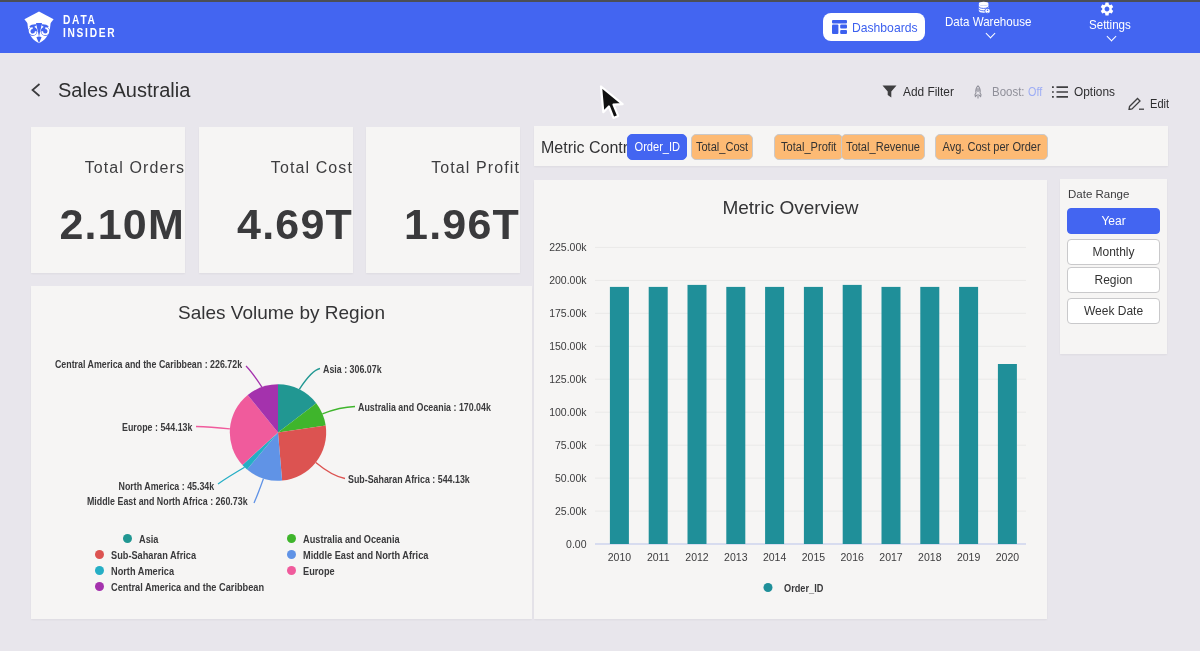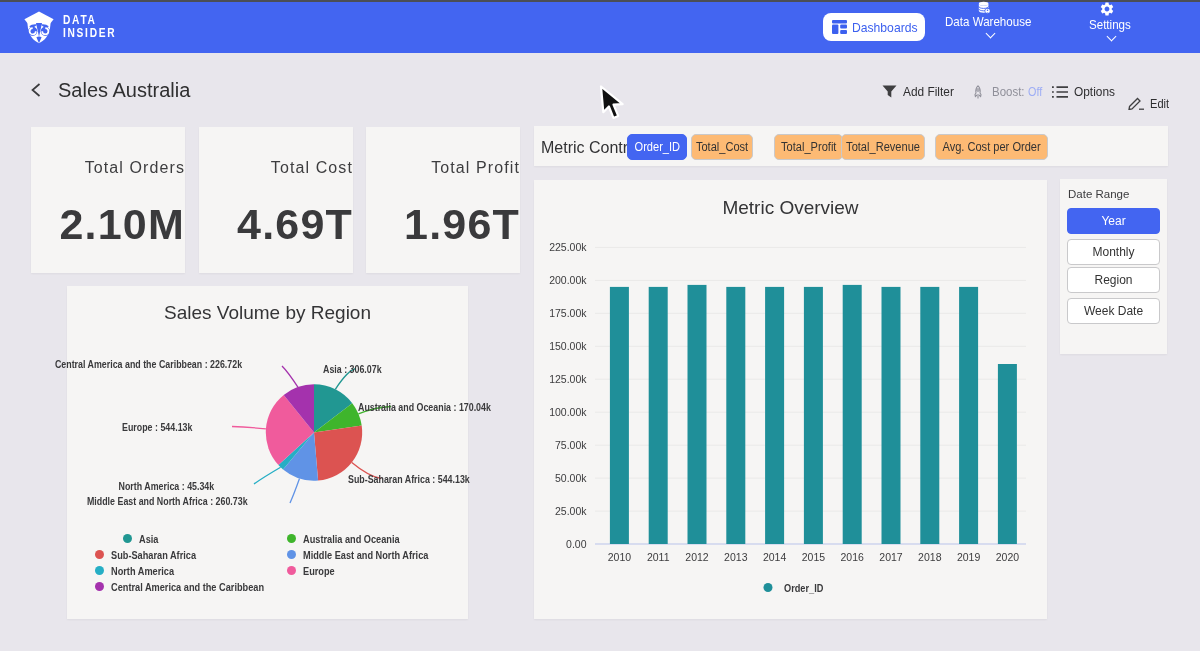--- a/index.html
+++ b/index.html
@@ -20,21 +20,21 @@
   .hact { position:absolute; font-size:13.5px; font-weight:500; color:#2e2e30; display:flex; align-items:center; }
   .kpi { width:154px; height:146px; top:127px; text-align:right; }
   .kpi .lbl { margin-top:33px; font-size:16px; color:#3d3d3f; font-weight:500; letter-spacing:1.1px; line-height:15px; }
   .kpi .val { margin-top:28px; font-size:43px; color:#3a3a3c; font-weight:600; letter-spacing:1.2px; line-height:43px; }
   #mbar { left:534px; top:126px; width:634px; height:40px; }
   #mbar .mlbl { position:absolute; left:7px; top:13px; font-size:16px; font-weight:500; color:#323234; }
   .mbtn { position:absolute; top:7.5px; height:26px; border:1px solid #c9c9cb; border-radius:5px; background:#fdba74; font-size:12.3px; color:#333; display:flex; align-items:center; justify-content:center; white-space:nowrap; }
   .mbtn span { transform:scaleX(0.9); }
   .mbtn.sel { background:#4365f1; border-color:#4365f1; color:#fff; }
   #chartcard { left:534px; top:180px; width:513px; height:439px; }
-  #piecard { left:31px; top:286px; width:401px; height:333px;margin-left:36px; }
+  #piecard { left:31px; top:286px; width:501px; height:333px; }
   .ctitle { position:absolute; width:100%; text-align:center; font-size:19px; color:#343436; font-weight:500; line-height:17px; }
   #datepanel { left:1060px; top:179px; width:107px; height:175px; }
   #datepanel .dlbl { position:absolute; left:8px; top:188px; font-size:11.5px; color:#3c3c3e; font-weight:500; }
   .dbtn { position:absolute; left:7px; width:93px; height:26px; border:1px solid #c9c9cb; border-radius:4px; background:#fff; font-size:12px; color:#333; display:flex; align-items:center; justify-content:center; }
   .dbtn.sel { background:#4365f1; border-color:#4365f1; color:#fff; }
   .plabel { position:absolute; font-size:11.5px; font-weight:bold; color:#3a3a3c; white-space:nowrap; line-height:12px; }
   .plabel span { display:inline-block; transform:scaleX(0.77); }
   .plabel.ll span { transform-origin:left center; }
   .plabel.rr { text-align:right; } .plabel.rr span { transform-origin:right center; }
   .leg { position:absolute; font-size:11.5px; font-weight:bold; color:#3a3a3c; white-space:nowrap; line-height:12px; display:flex; align-items:center; }

